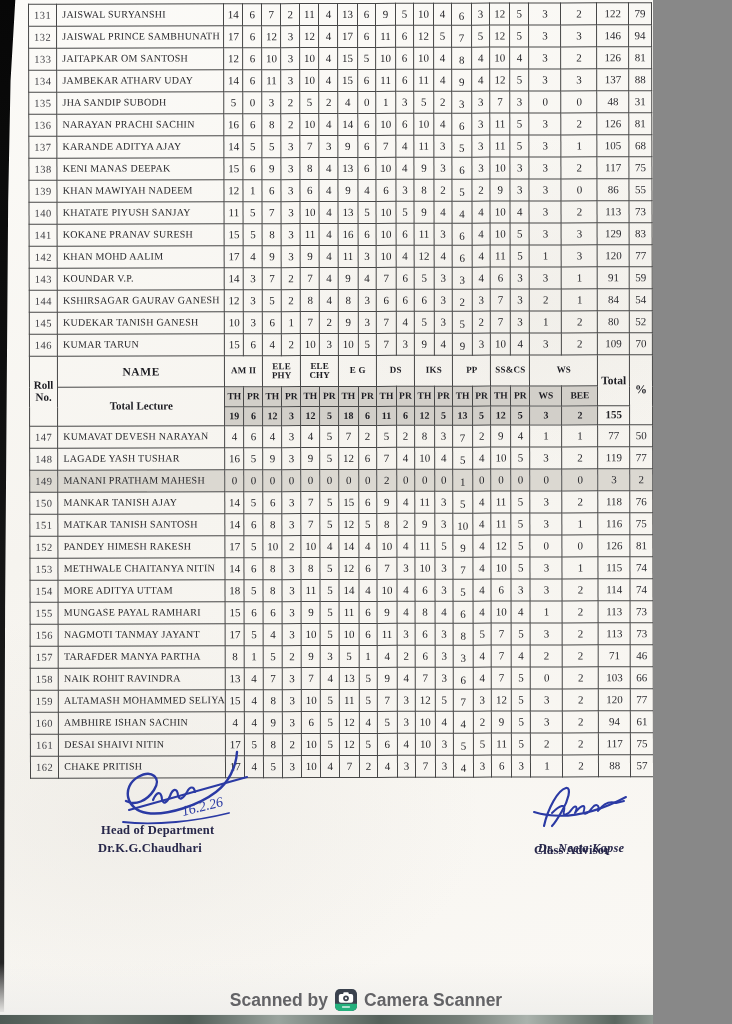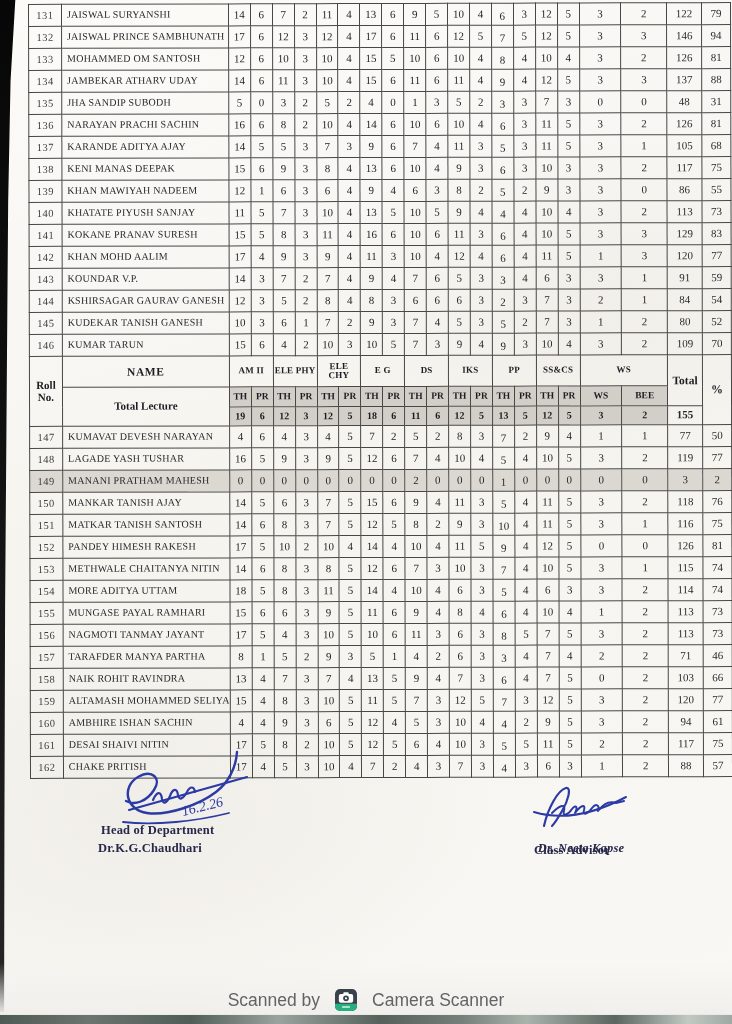--- a/index.html
+++ b/index.html
@@ -1,17 +1,17 @@
 <!DOCTYPE html>
 <html><head>
 <meta charset="utf-8">
 <style>
   html,body { margin:0; padding:0; background:#888; }
   .page {
-    position:relative; width:732px; height:1024px; overflow:hidden;
+    position:relative; width:653px; height:1024px; overflow:hidden;
     background:
       radial-gradient(ellipse 500px 300px at 20% 80%, rgba(225,222,215,.35), rgba(0,0,0,0) 70%),
       radial-gradient(ellipse 400px 250px at 80% 30%, rgba(228,225,219,.3), rgba(0,0,0,0) 70%),
       linear-gradient(160deg, #fcfbf8 0%, #f6f4ef 45%, #faf8f4 100%);
     font-family:"Liberation Serif", serif;
   }
   
   .edge-left {
     position:absolute; left:0; top:0; width:17px; height:1012px;
     background:linear-gradient(to bottom,#070707 0%,#101010 40%,#1b1b1b 75%,#262626 100%);
@@ -57,22 +57,22 @@
   .footer-label { position:absolute; z-index:4; font-weight:bold; color:#27274a; font-size:12.5px; letter-spacing:.2px; }
   .fl-left-role  { left:101px; top:823px; }
   .fl-left-name  { left:98px;  top:841px; }
   .fl-right-role { left:512px; top:823px; width:120px; text-align:center;margin-top:20px; }
   .fl-right-name { left:521px; top:841px; width:120px; text-align:center;font-style:italic; }
 
   .scan-area { position:absolute; left:0; bottom:9px; width:732px; height:52px;
     background:linear-gradient(to bottom, rgba(240,239,235,0), #f0efec); z-index:6; }
   .scan-footer {
     position:absolute; left:0; top:984px; width:732px; height:32px; z-index:7;
-    display:flex; align-items:center; justify-content:center; gap:15px;
-    font-family:"Liberation Sans", sans-serif; font-weight:normal; font-size:17.5px; color:#636366;
+    display:flex; align-items:center; justify-content:center; gap:7px;
+    font-family:"Liberation Sans", sans-serif; font-weight:bold; font-size:17.5px; color:#636366;
   }
   .cam-icon { width:22px; height:22px; display:block; }
 </style>
 </head>
 <body>
 
 <div class="page">
   <div class="edge-left"></div>
 
   <div class="table-wrap">
@@ -145,21 +145,21 @@
             <td class="v">5</td>
             <td class="v">12</td>
             <td class="v">5</td>
             <td class="v">3</td>
             <td class="v">3</td>
             <td class="tot">146</td>
             <td class="pct">94</td>
           </tr>
           <tr class="data">
             <td class="roll">133</td>
-            <td class="name">MOHAMMED OM SANTOSH</td>
+            <td class="name">JAITAPKAR OM SANTOSH</td>
             <td class="v">12</td>
             <td class="v">6</td>
             <td class="v">10</td>
             <td class="v">3</td>
             <td class="v">10</td>
             <td class="v">4</td>
             <td class="v">15</td>
             <td class="v">5</td>
             <td class="v">10</td>
             <td class="v">6</td>

